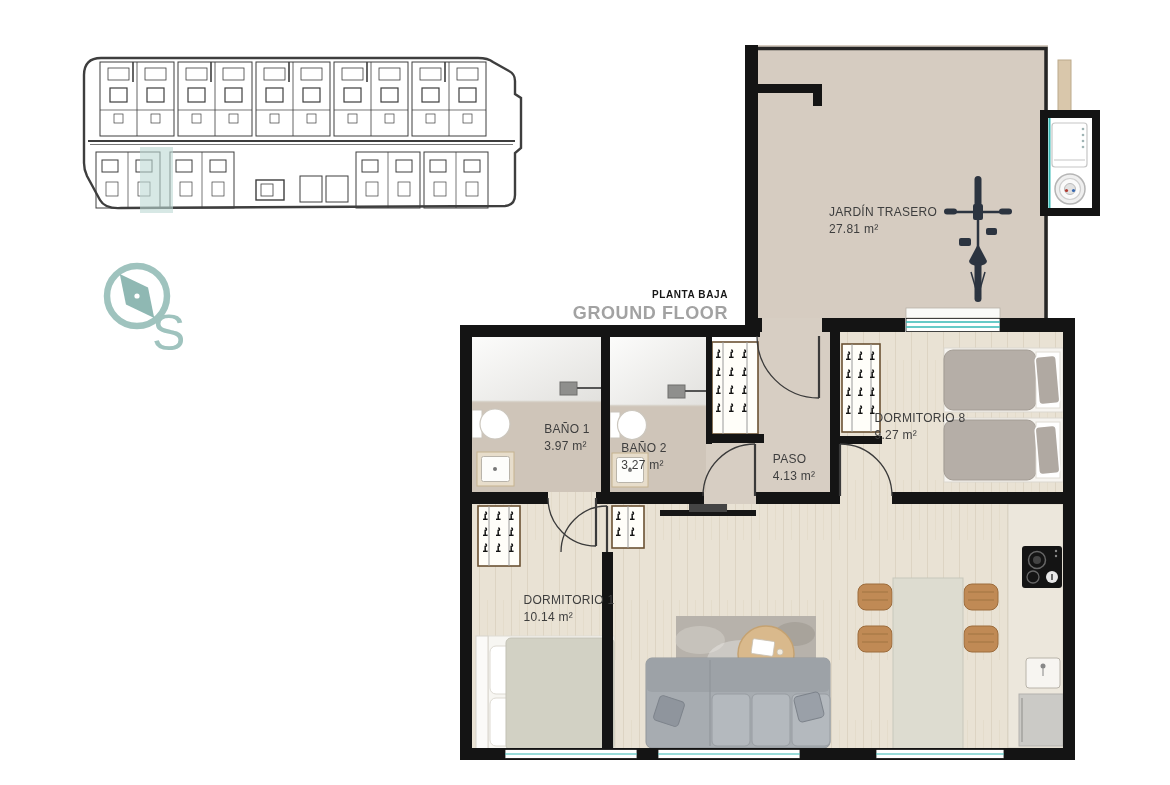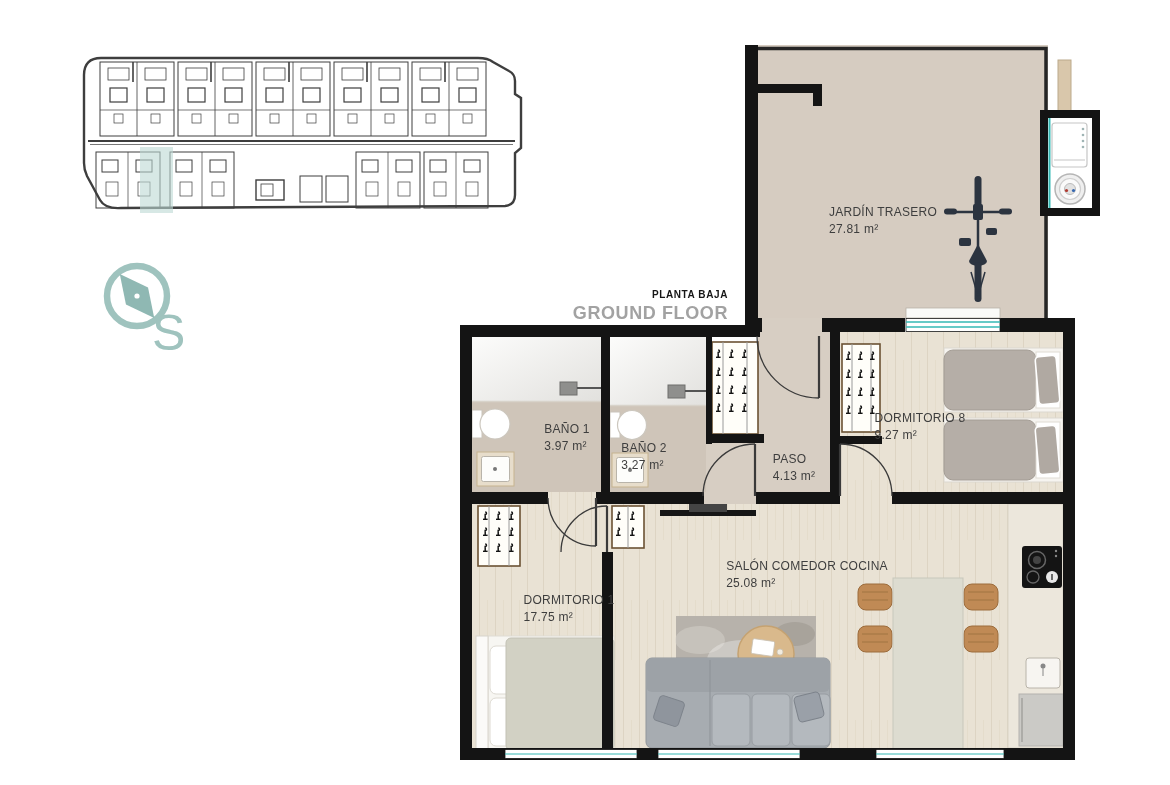--- a/index.html
+++ b/index.html
@@ -406,20 +406,16 @@
 <div class="room-label" style="left:794px;top:451px;">
   <span class="name">PASO</span>
   <span class="area">4.13 m²</span>
 </div>
 <div class="room-label" style="left:920px;top:410px;">
   <span class="name">DORMITORIO 8</span>
   <span class="area">9.27 m²</span>
 </div>
 <div class="room-label" style="left:569px;top:592px;">
   <span class="name">DORMITORIO 1</span>
-  <span class="area">17.75 m²</span>
-</div>
-<div class="room-label" style="left:807px;top:558px;">
-  <span class="name">SALÓN COMEDOR COCINA</span>
-  <span class="area">25.08 m²</span>
+  <span class="area">10.14 m²</span>
 </div>
 
 </div>
 
 </body></html>

